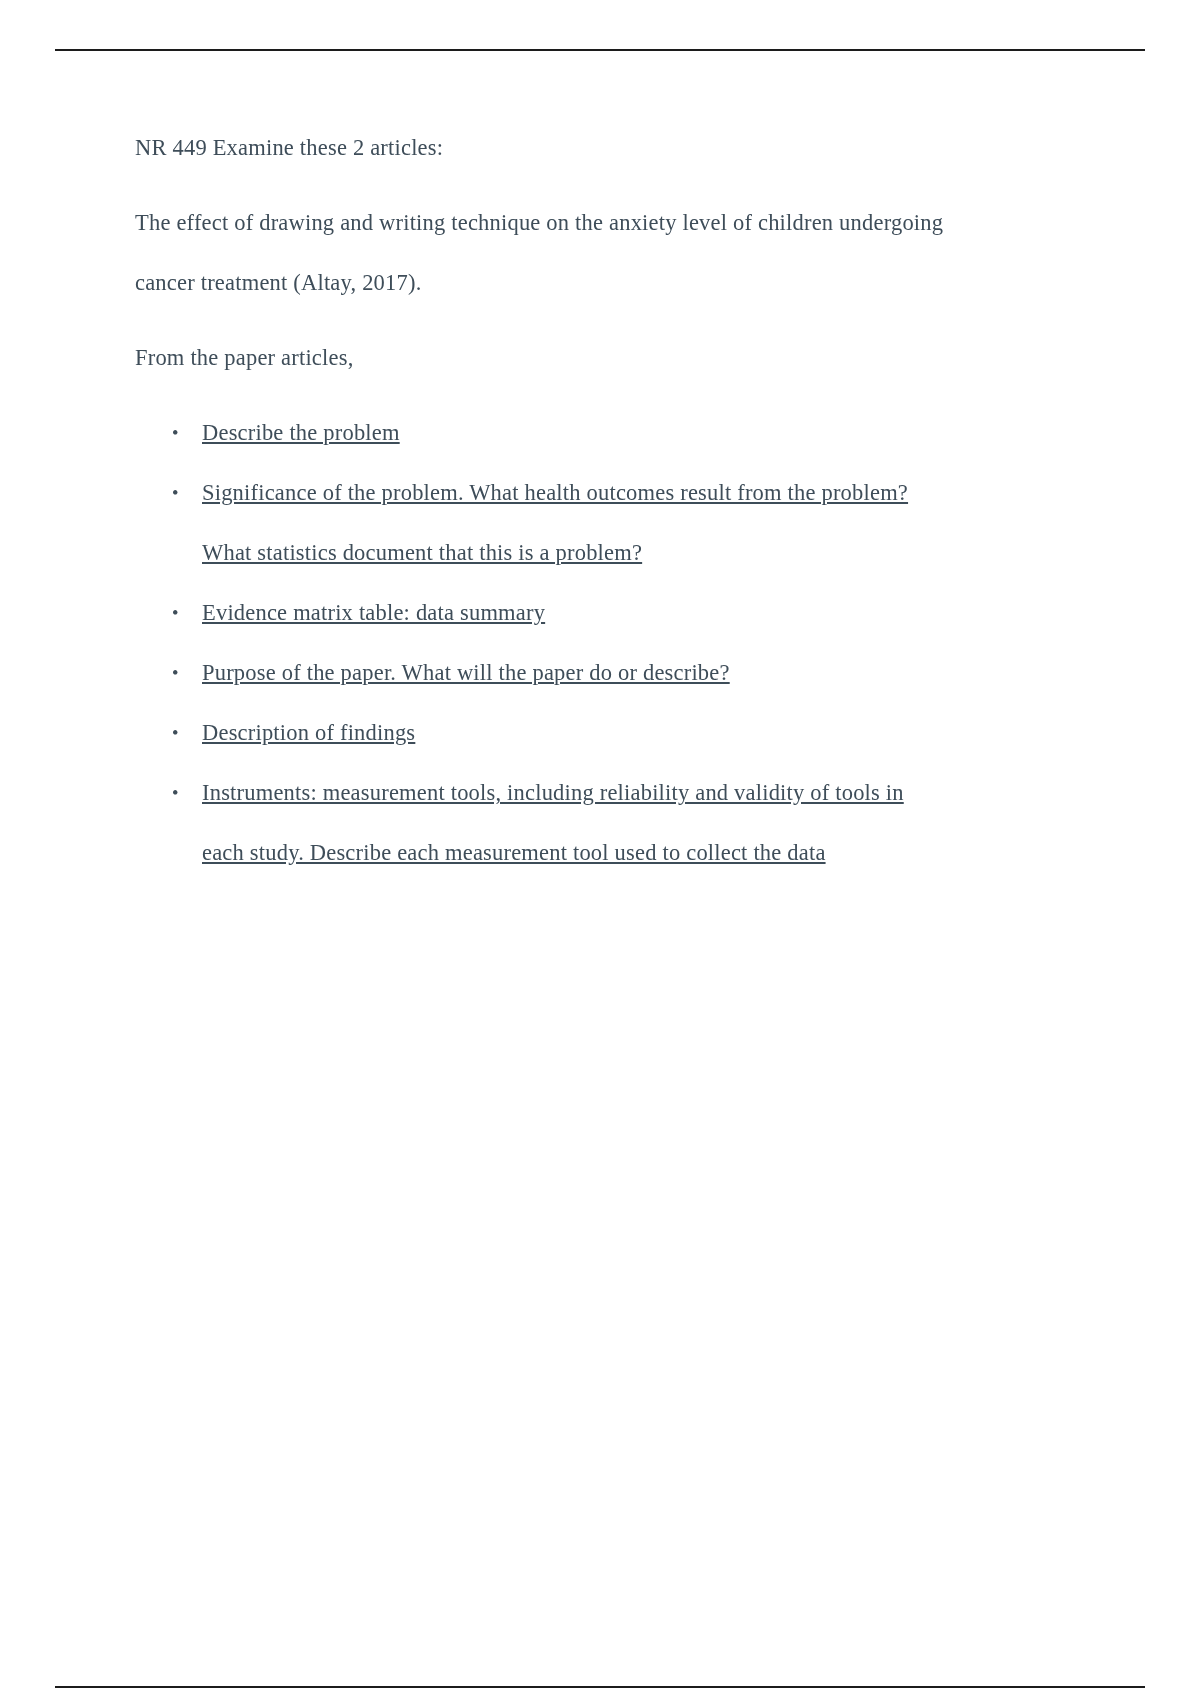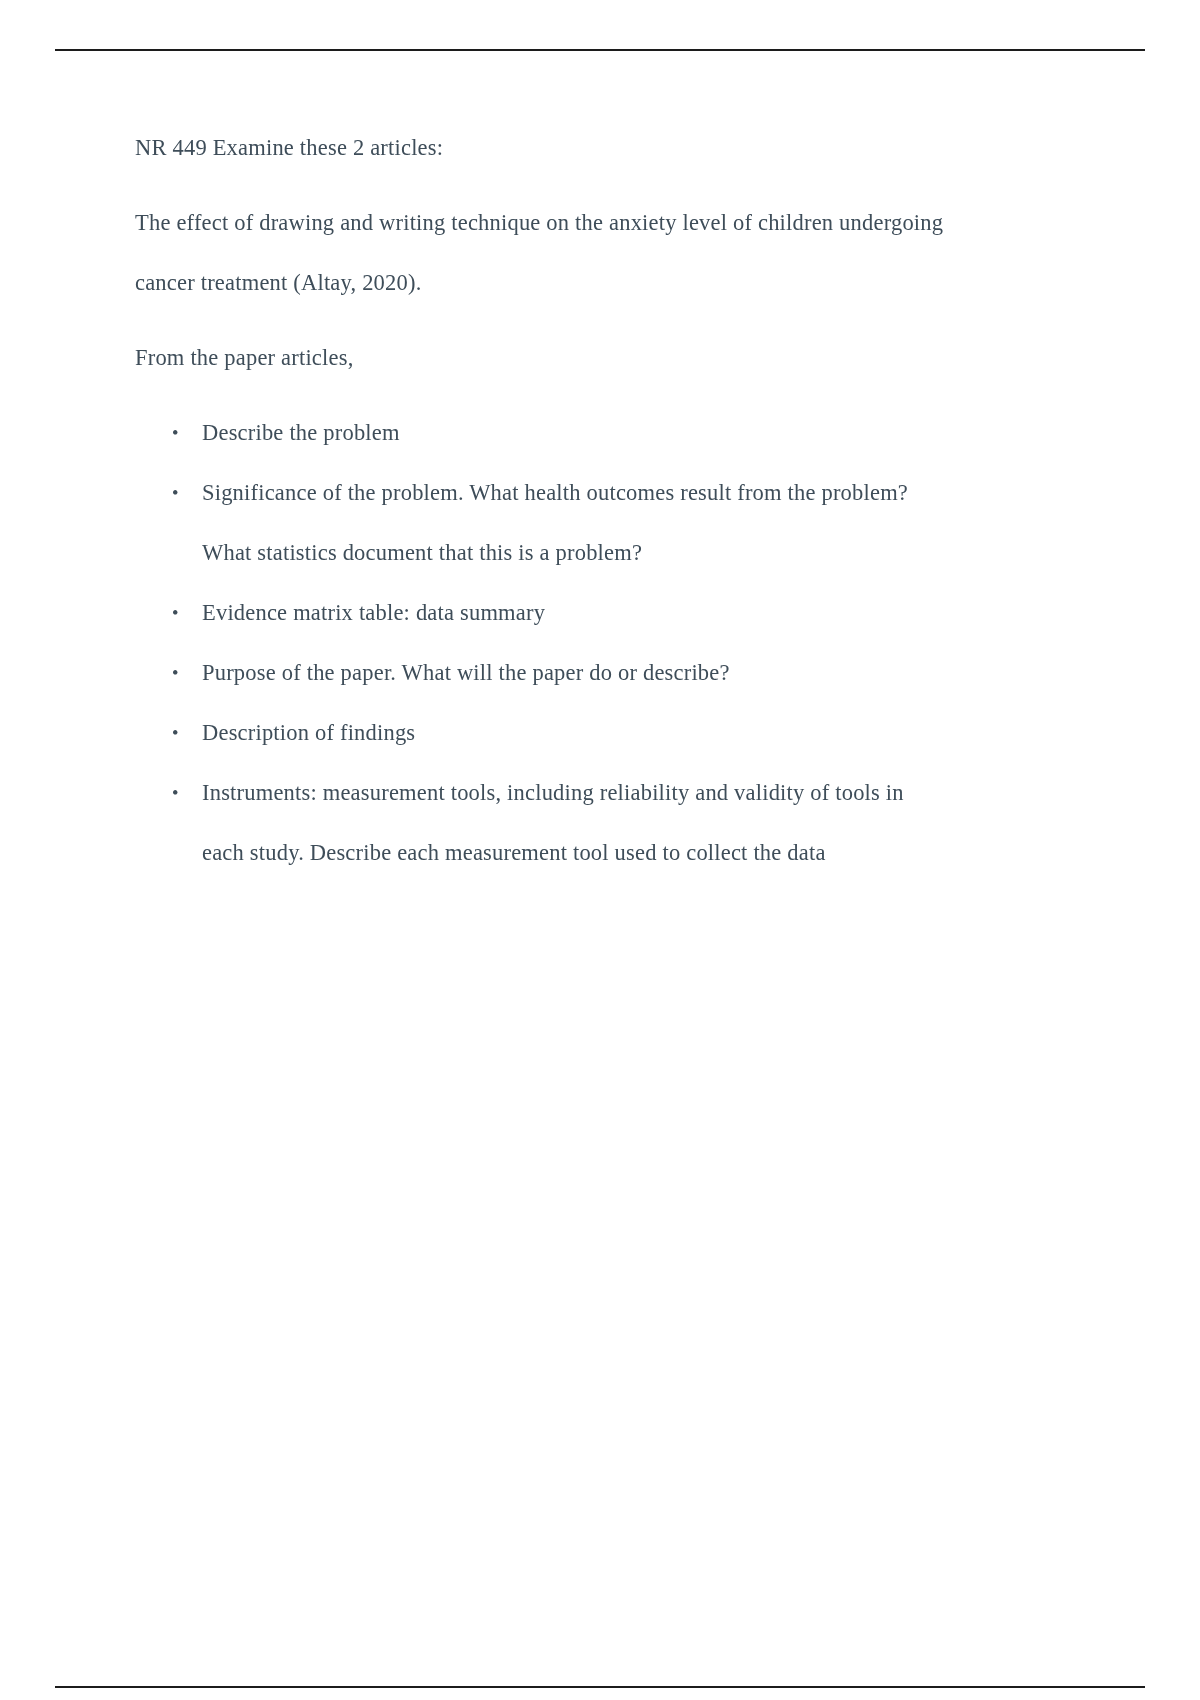--- a/index.html
+++ b/index.html
@@ -40,20 +40,21 @@
     line-height: 60px;
     letter-spacing: 0.2px;
   }
   .para {
     margin-bottom: 15px;
     max-width: 812px;
   }
   ul.bullet-list {
     list-style: none;
     margin: 0 0 0 35px;
+    text-decoration: underline;
   }
   ul.bullet-list li {
     position: relative;
     padding-left: 32px;
     max-width: 778px;
   }
   ul.bullet-list li::before {
     content: "\2022";
     position: absolute;
     left: 2px;
@@ -67,21 +68,21 @@
 
 <div class="page">
 
   <div class="rule rule-top"></div>
 
   <div class="content">
 
     <p class="para">NR 449 Examine these 2 articles:</p>
 
 
-    <p class="para">The effect of drawing and writing technique on the anxiety level of children undergoing cancer treatment (Altay, 2020).</p>
+    <p class="para">The effect of drawing and writing technique on the anxiety level of children undergoing cancer treatment (Altay, 2017).</p>
 
     <p class="para">From the paper articles,</p>
 
     <ul class="bullet-list">
       <li>Describe the problem</li>
       <li>Significance of the problem. What health outcomes result from the problem? What statistics document that this is a problem?</li>
       <li>Evidence matrix table: data summary</li>
       <li>Purpose of the paper. What will the paper do or describe?</li>
       <li>Description of findings</li>
       <li>Instruments: measurement tools, including reliability and validity of tools in each study. Describe each measurement tool used to collect the data</li>

